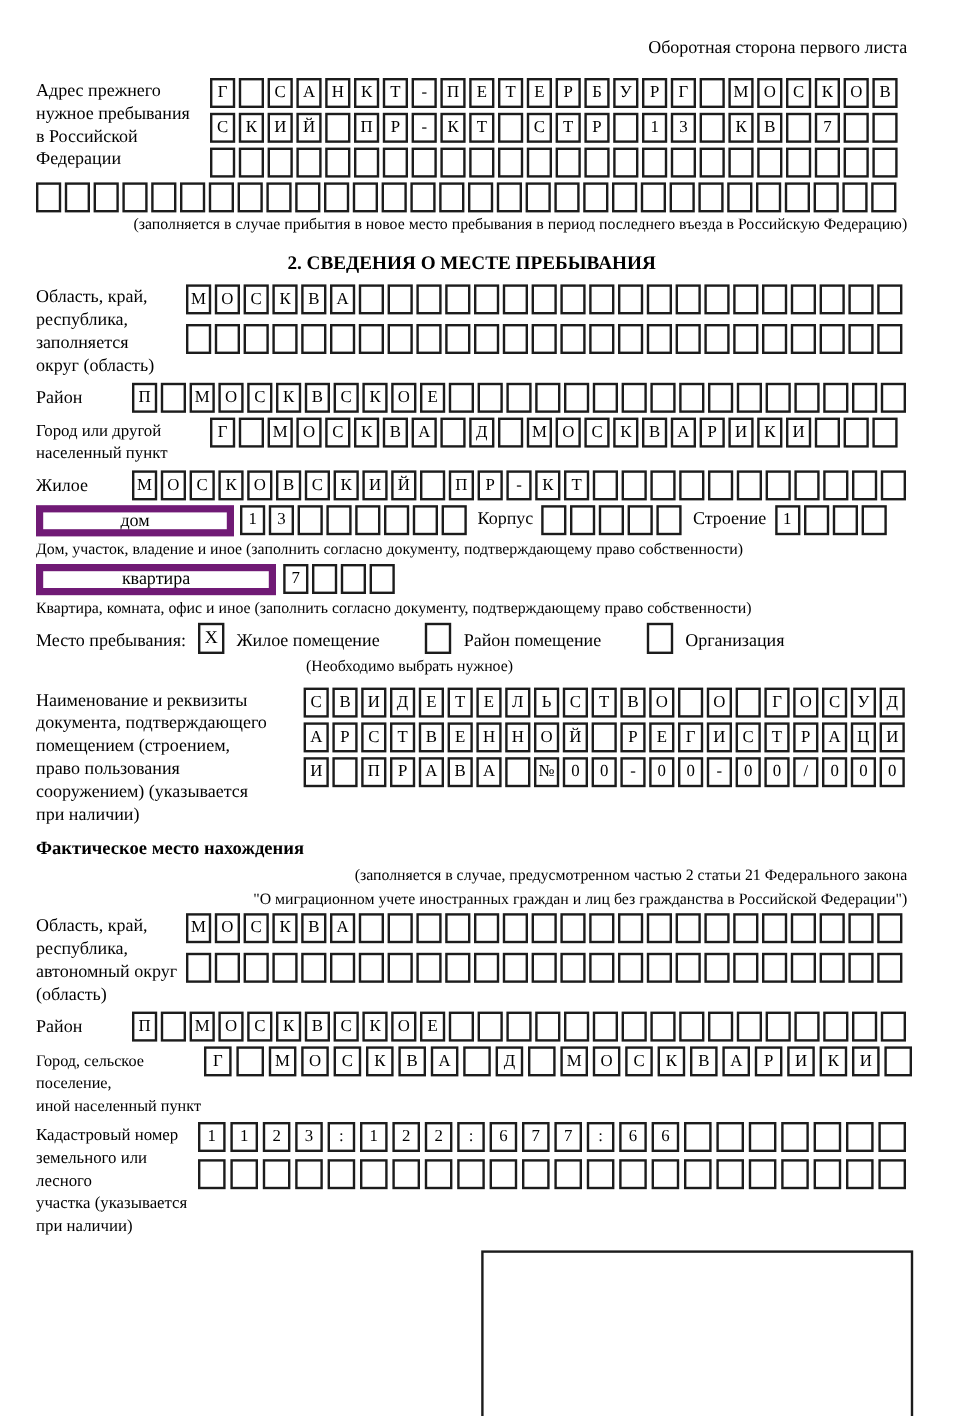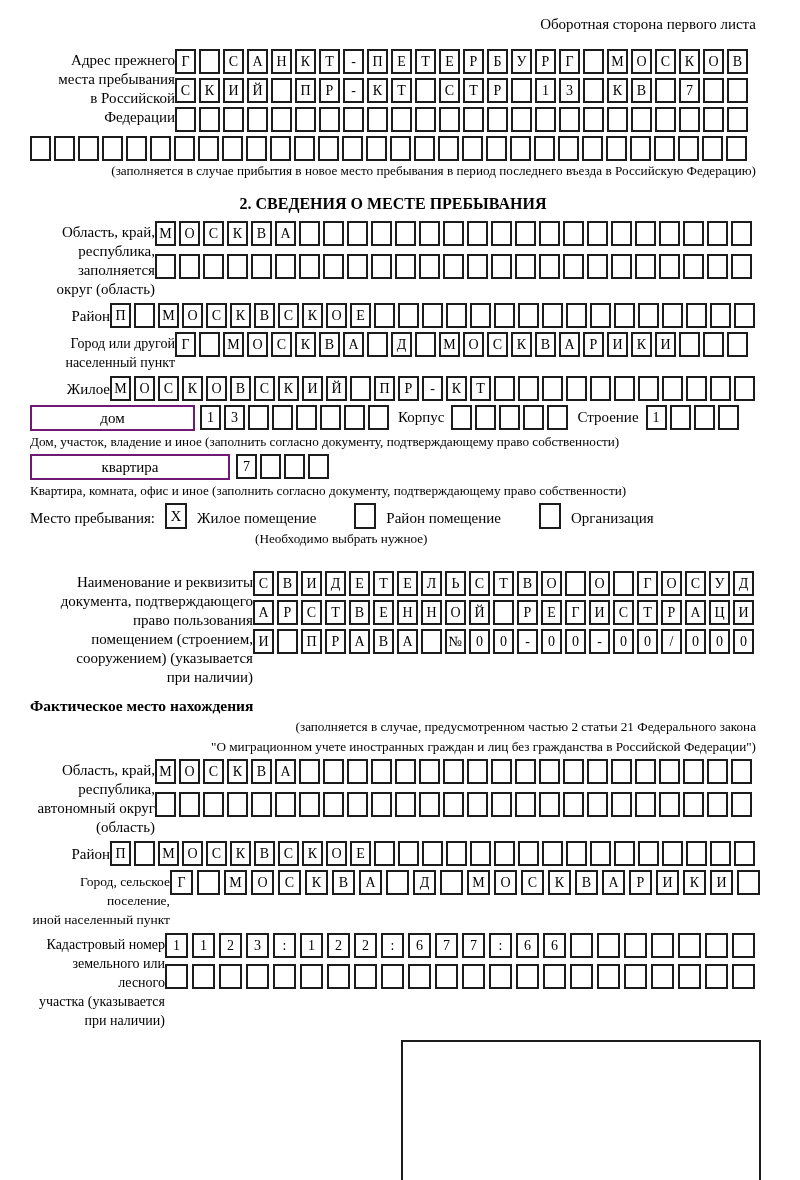--- a/index.html
+++ b/index.html
@@ -2,23 +2,23 @@
 <html><head>
 <meta charset="utf-8">
 <style>
   html,body{margin:0;padding:0;background:#fff;}
   body{
     width:800px;height:1180px;overflow:hidden;color:#000;
     font-family:"Liberation Serif","DejaVu Serif",serif;font-size:15px;
   }
   .sheet{box-sizing:border-box;width:800px;height:1180px;padding:8px 44px 0 30px;position:relative;}
 
-  .corner{ text-align:right;font-size:15px;margin:8px 0 16px;}
-
-  .row{display:flex;align-items:flex-start;text-align:right;}
+  .corner{ text-align:right;font-size:15px;margin:24px 0 16px;}
+
+  .row{display:flex;align-items:flex-start;}
   .labelcol{flex:none;line-height:19px;padding-top:2px;}
   .w145{width:145px}.w125{width:125px}.w80{width:80px}.w223{width:223px}.w140{width:140px}.w135{width:135px}
 
   .boxcol{display:flex;flex-direction:column;gap:4px;}
   .boxes{display:flex;gap:3px;height:25px;}
   .box{
     flex:none;width:21px;height:25px;box-sizing:border-box;border:2px solid #1c1c1c;
     display:flex;align-items:center;justify-content:center;
     font-size:14px;line-height:1;background:#fff;
   }
@@ -27,49 +27,49 @@
 
   .fullrow{margin:4px 0 2px 0;}
   .note-c{text-align:right;font-size:13.2px;margin:2px 0 4px;white-space:nowrap;}
   .note-l{font-size:13.2px;margin:3px 0 4px;white-space:nowrap;}
   .h-center{text-align:center;font-weight:bold;font-size:16px;margin:16px 0 8px;}
   .h-center2{text-align:left;font-weight:bold;font-size:15.5px;margin:10px 0 4px;}.mb4{margin-bottom:4px;}
   .vcenter{align-items:center;}
   .labelinline{flex:none;padding-top:4px;}
 
   .field-box{
-    flex:none;box-sizing:border-box;height:26px;border:2px solid #701a75;
+    flex:none;box-sizing:border-box;height:26px;border:6px solid #701a75;
     display:flex;align-items:center;justify-content:center;font-size:15px;background:#fff;
   }
   .sep{flex:none;padding:4px 7px 0 9px;}
 
   .cbx{
     flex:none;width:22px;height:26px;box-sizing:border-box;border:2px solid #1c1c1c;
     display:flex;align-items:center;justify-content:center;font-size:15px;margin:0 10px;
     background:#fff;
   }
   .opt{padding-top:4px;}
   .gap28{width:28px;flex:none;}
 
-  .stay-note{font-size:13.2px;margin:2px 0 24px 225px;}
+  .stay-note{font-size:13.2px;margin:2px 0 10px 225px;}
 
   .mark-area{margin:10px 0 0 350px;width:402px;}
   .mark-rect{box-sizing:border-box;width:360px;height:172px;border:2px solid #1c1c1c;margin:0 auto;background:#fff;}
 </style>
 </head>
 <body>
 
 <div class="sheet">
 
   <div class="corner">Оборотная сторона первого листа</div>
 
   <div class="row">
     <div class="labelcol w145">
         <div>Адрес прежнего</div>
-        <div>места пребывания</div>
+        <div>нужное пребывания</div>
         <div>в Российской</div>
         <div>Федерации</div>
       </div>
     <div class="boxcol">
       <div class="boxes">
           <div class="box">Г</div>
           <div class="box"></div>
           <div class="box">С</div>
           <div class="box">А</div>
           <div class="box">Н</div>
@@ -400,22 +400,22 @@
     <div class="gap28"></div>
     <div class="cbx"></div>
     <div class="opt">Организация</div>
   </div>
   <div class="stay-note">(Необходимо выбрать нужное)</div>
 
   <div class="row">
     <div class="labelcol w223">
         <div>Наименование и реквизиты</div>
         <div>документа, подтверждающего</div>
+        <div>помещением (строением,</div>
         <div>право пользования</div>
-        <div>помещением (строением,</div>
         <div>сооружением) (указывается</div>
         <div>при наличии)</div>
       </div>
     <div class="boxcol">
       <div class="boxes">
           <div class="box">С</div>
           <div class="box">В</div>
           <div class="box">И</div>
           <div class="box">Д</div>
           <div class="box">Е</div>

